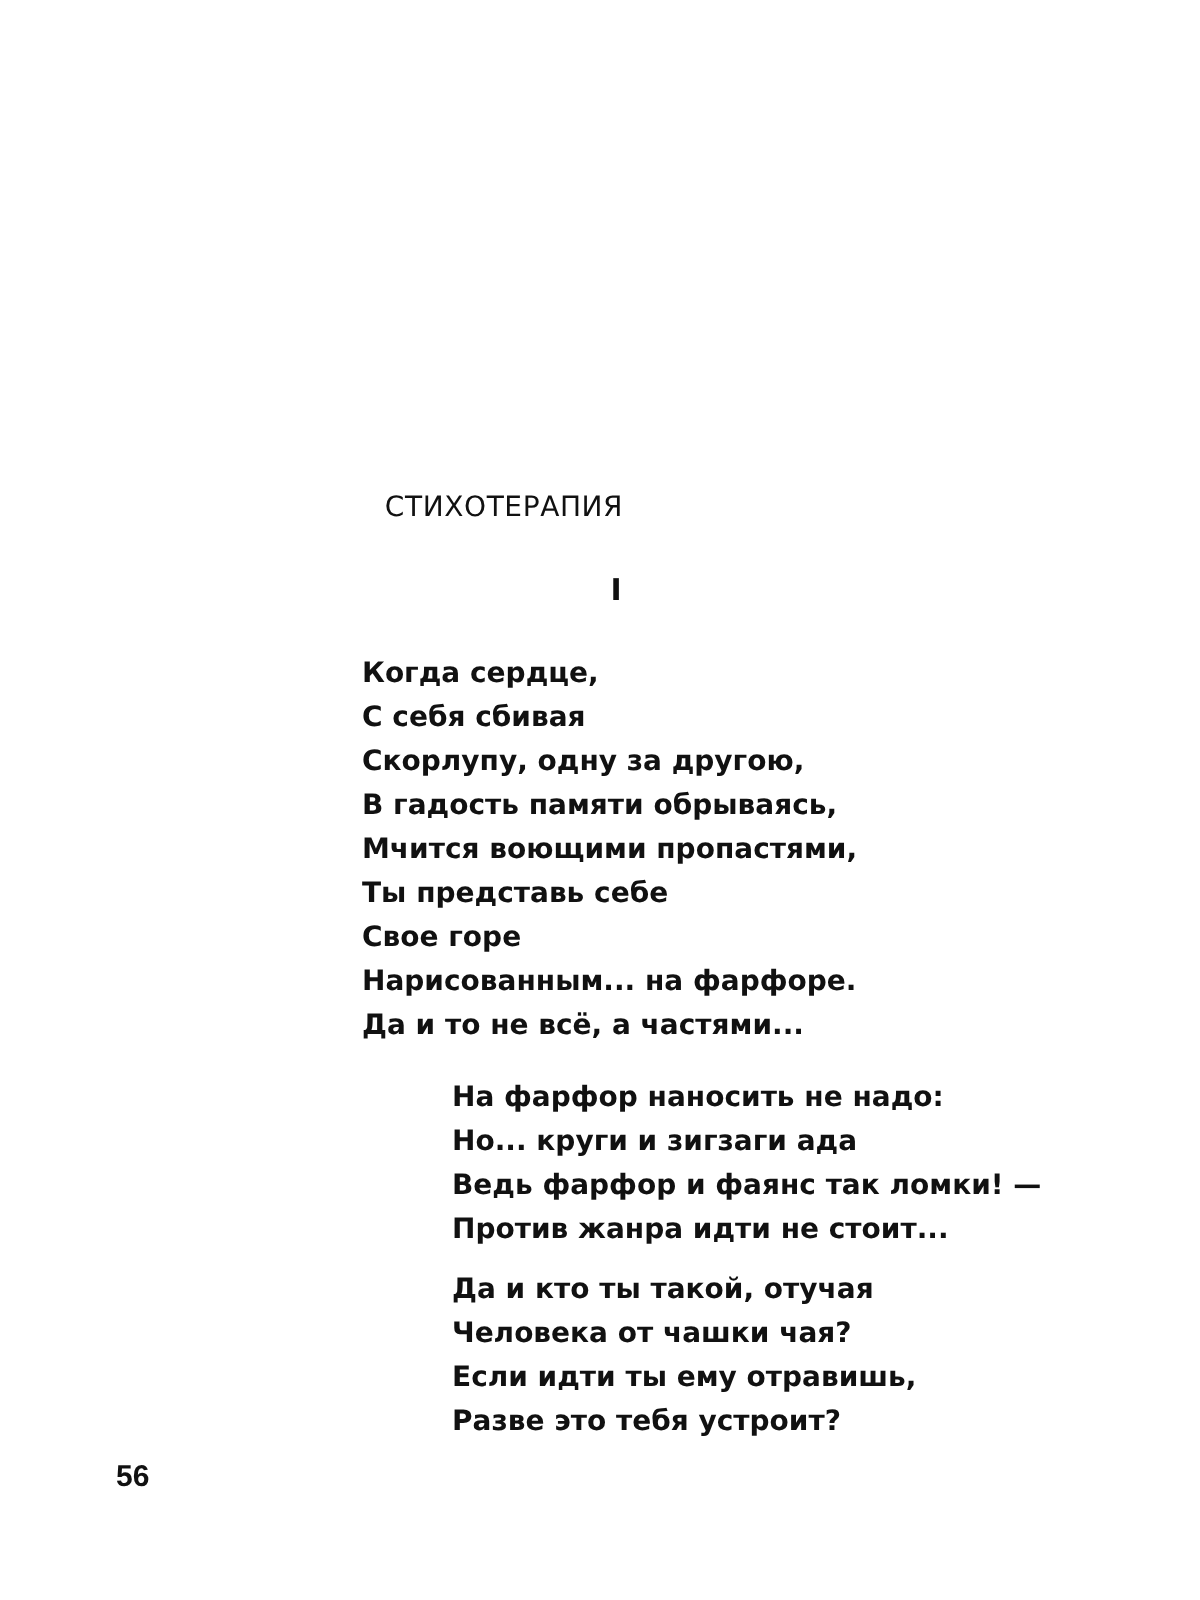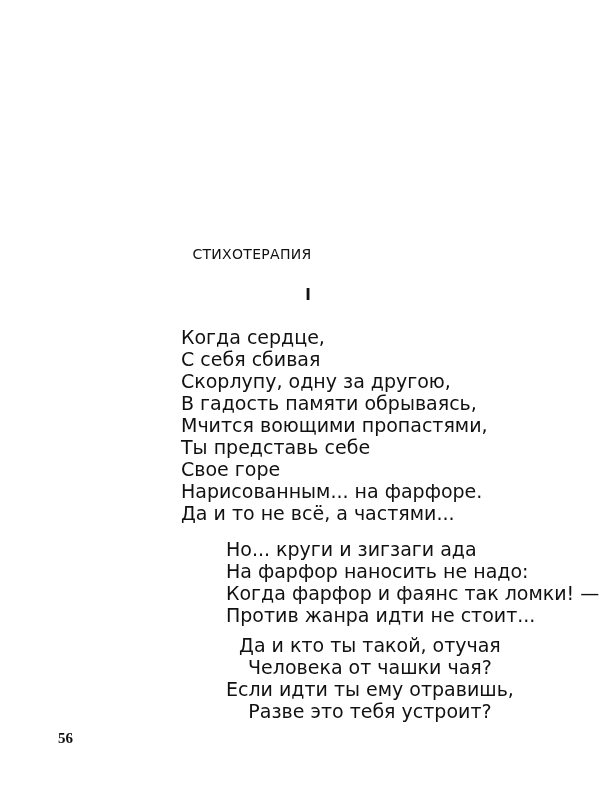--- a/index.html
+++ b/index.html
@@ -29,37 +29,37 @@
       position: absolute;
       left: 0;
       width: 616px;
       top: 286px;
       text-align: center;
       font-size: 15px;
       font-weight: bold;
     }
     .stanza {
       position: absolute;
-      font-size: 19px;
-      font-weight: normal;
+      font-size: 14px;
+      font-weight: bold;
       line-height: 22px;
     }
     .stanza .line {
       display: block;
       white-space: nowrap;
     }
     #stanza-1 { left: 181px; top: 326px; }
     #stanza-2 { left: 181px; top: 436px; }
     #stanza-3 { left: 226px; top: 538px; }
-    #stanza-4 { left: 226px; top: 634px; text-align: center; }
+    #stanza-4 { left: 226px; top: 634px; }
     .page-number {
       position: absolute;
       left: 58px;
       top: 730px;
-      font-family: Liberation Serif, serif;
+      font-family: Liberation Sans, sans-serif;
       font-size: 15px;
       font-weight: bold;
     }
   </style>
 </head>
 <body>
 
 <div>
 
   <div class="title">СТИХОТЕРАПИЯ</div>
@@ -74,23 +74,23 @@
   </div>
 
   <div class="stanza" id="stanza-2">
     <span class="line">Ты представь себе</span>
     <span class="line">Свое горе</span>
     <span class="line">Нарисованным... на фарфоре.</span>
     <span class="line">Да и то не всё, а частями...</span>
   </div>
 
   <div class="stanza" id="stanza-3">
+    <span class="line">На фарфор наносить не надо:</span>
     <span class="line">Но... круги и зигзаги ада</span>
-    <span class="line">На фарфор наносить не надо:</span>
-    <span class="line">Когда фарфор и фаянс так ломки! —</span>
+    <span class="line">Ведь фарфор и фаянс так ломки! —</span>
     <span class="line">Против жанра идти не стоит...</span>
   </div>
 
   <div class="stanza" id="stanza-4">
     <span class="line">Да и кто ты такой, отучая</span>
     <span class="line">Человека от чашки чая?</span>
     <span class="line">Если идти ты ему отравишь,</span>
     <span class="line">Разве это тебя устроит?</span>
   </div>
 

